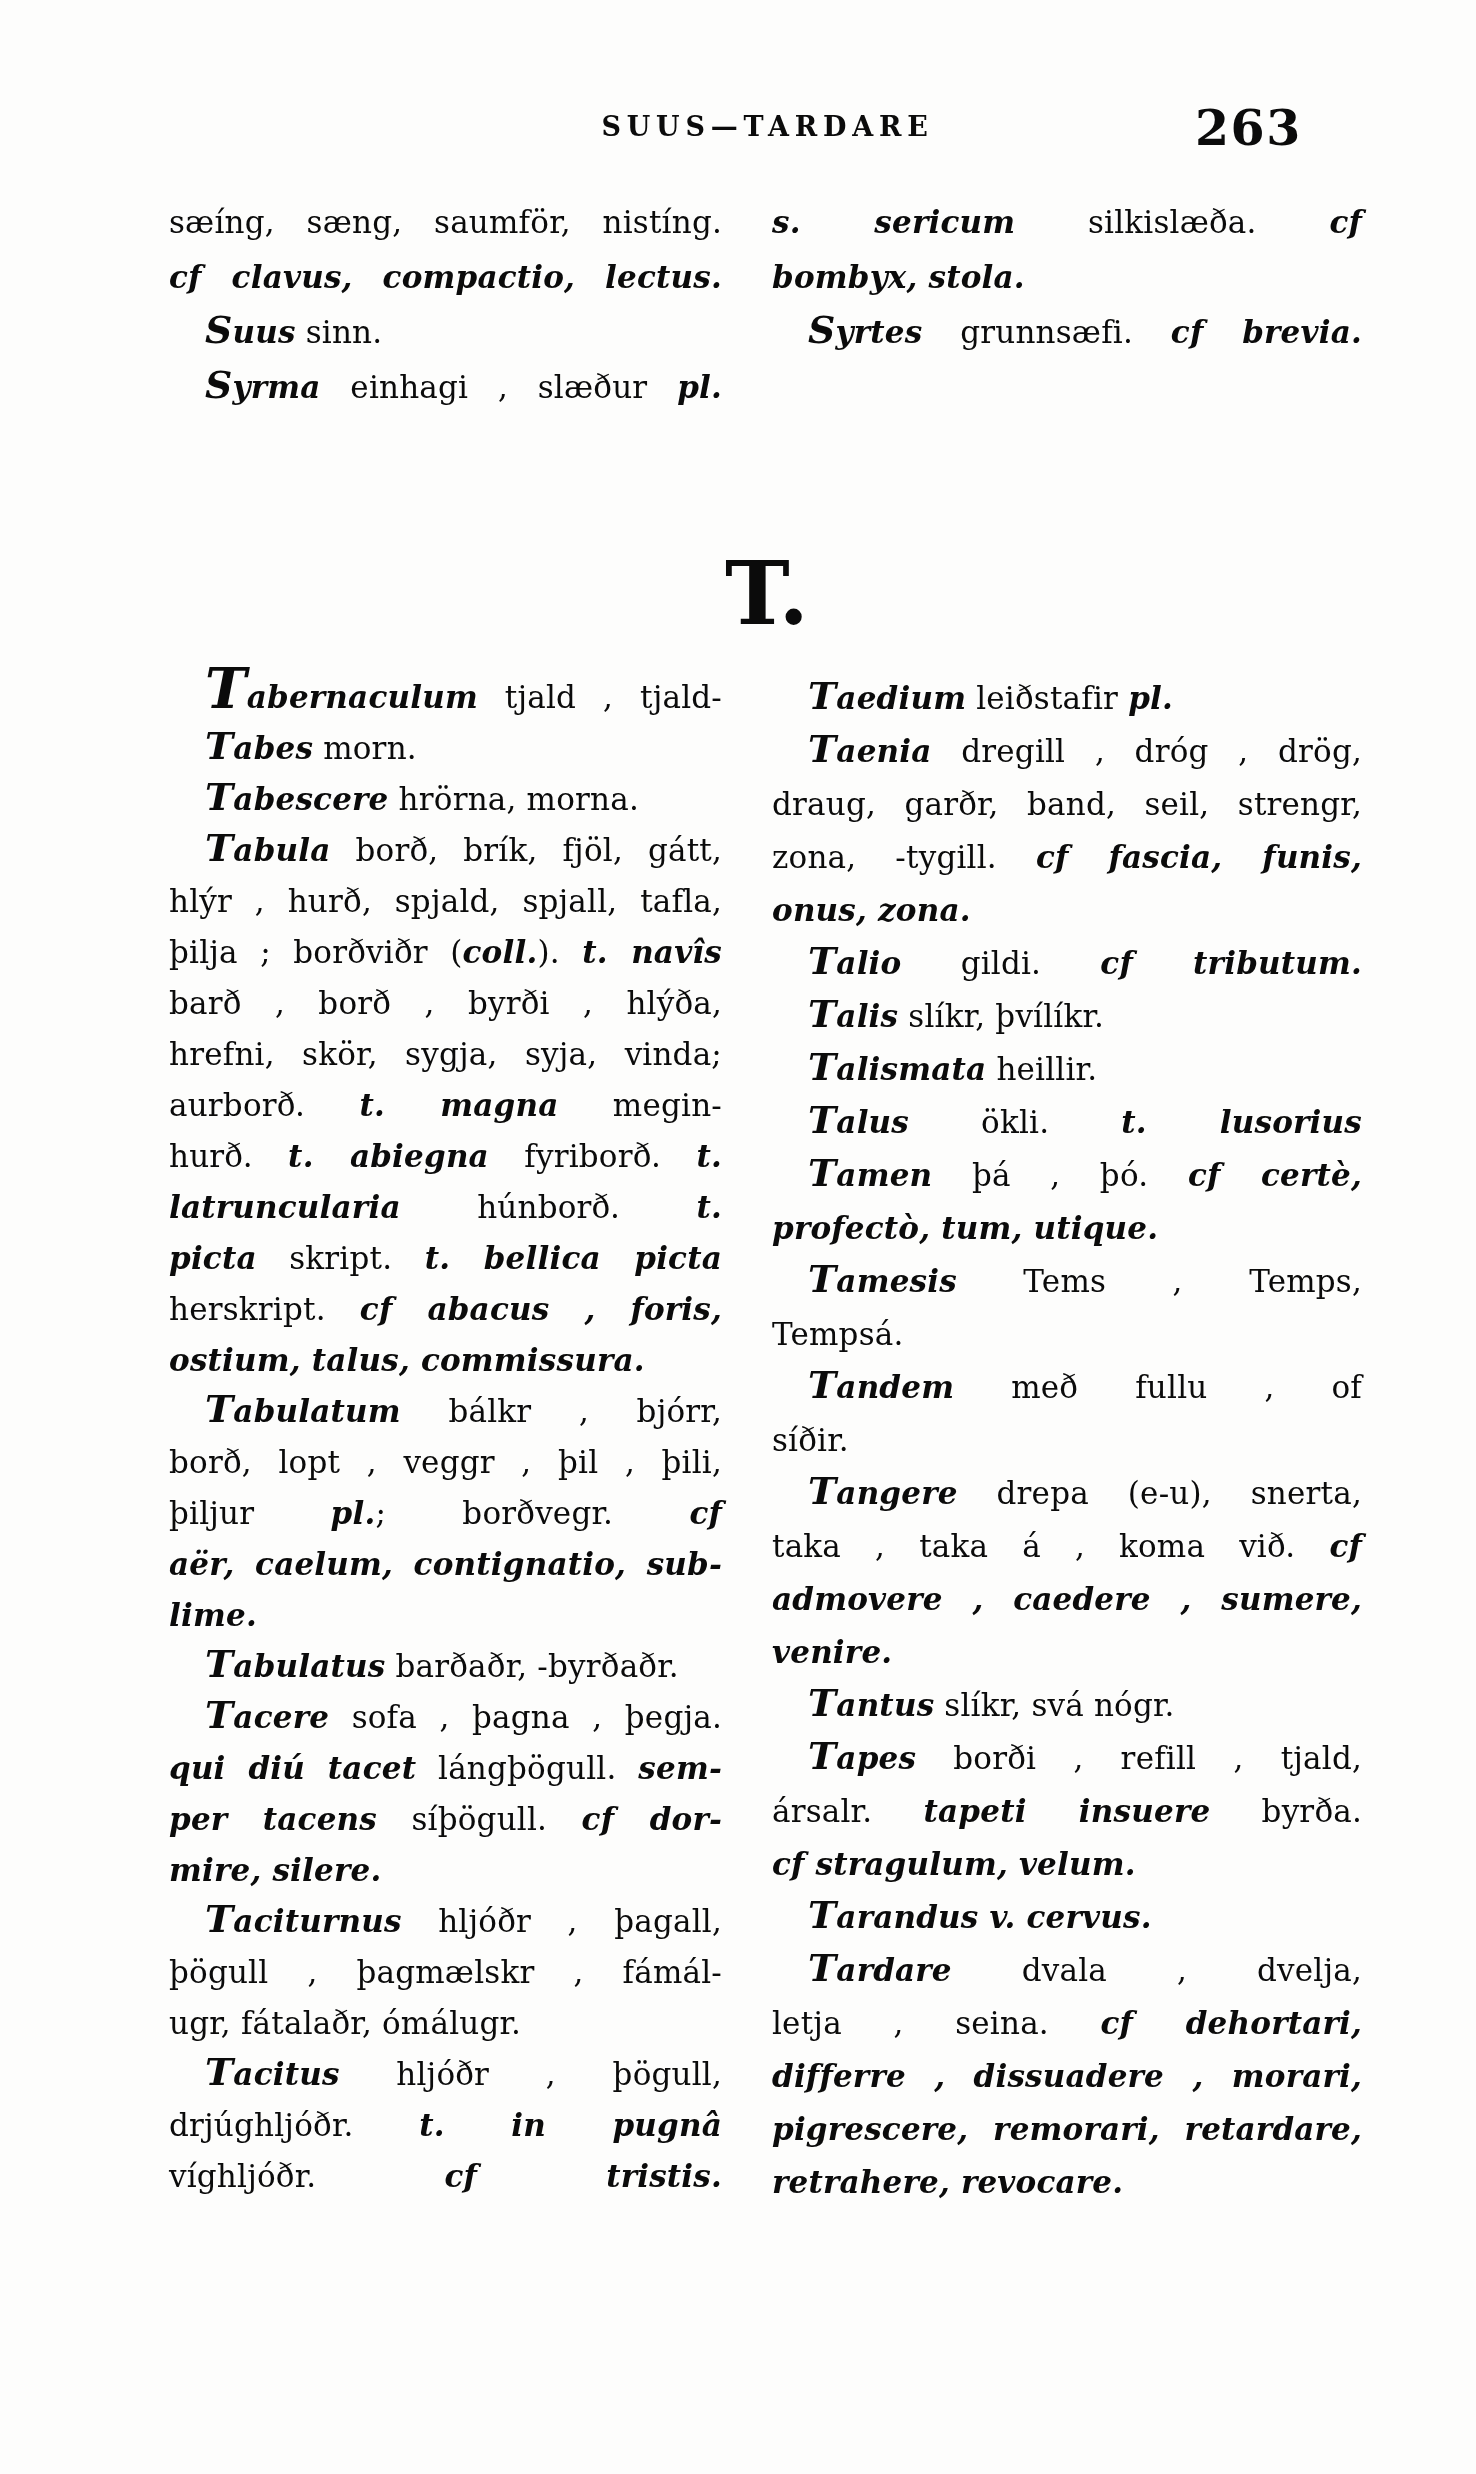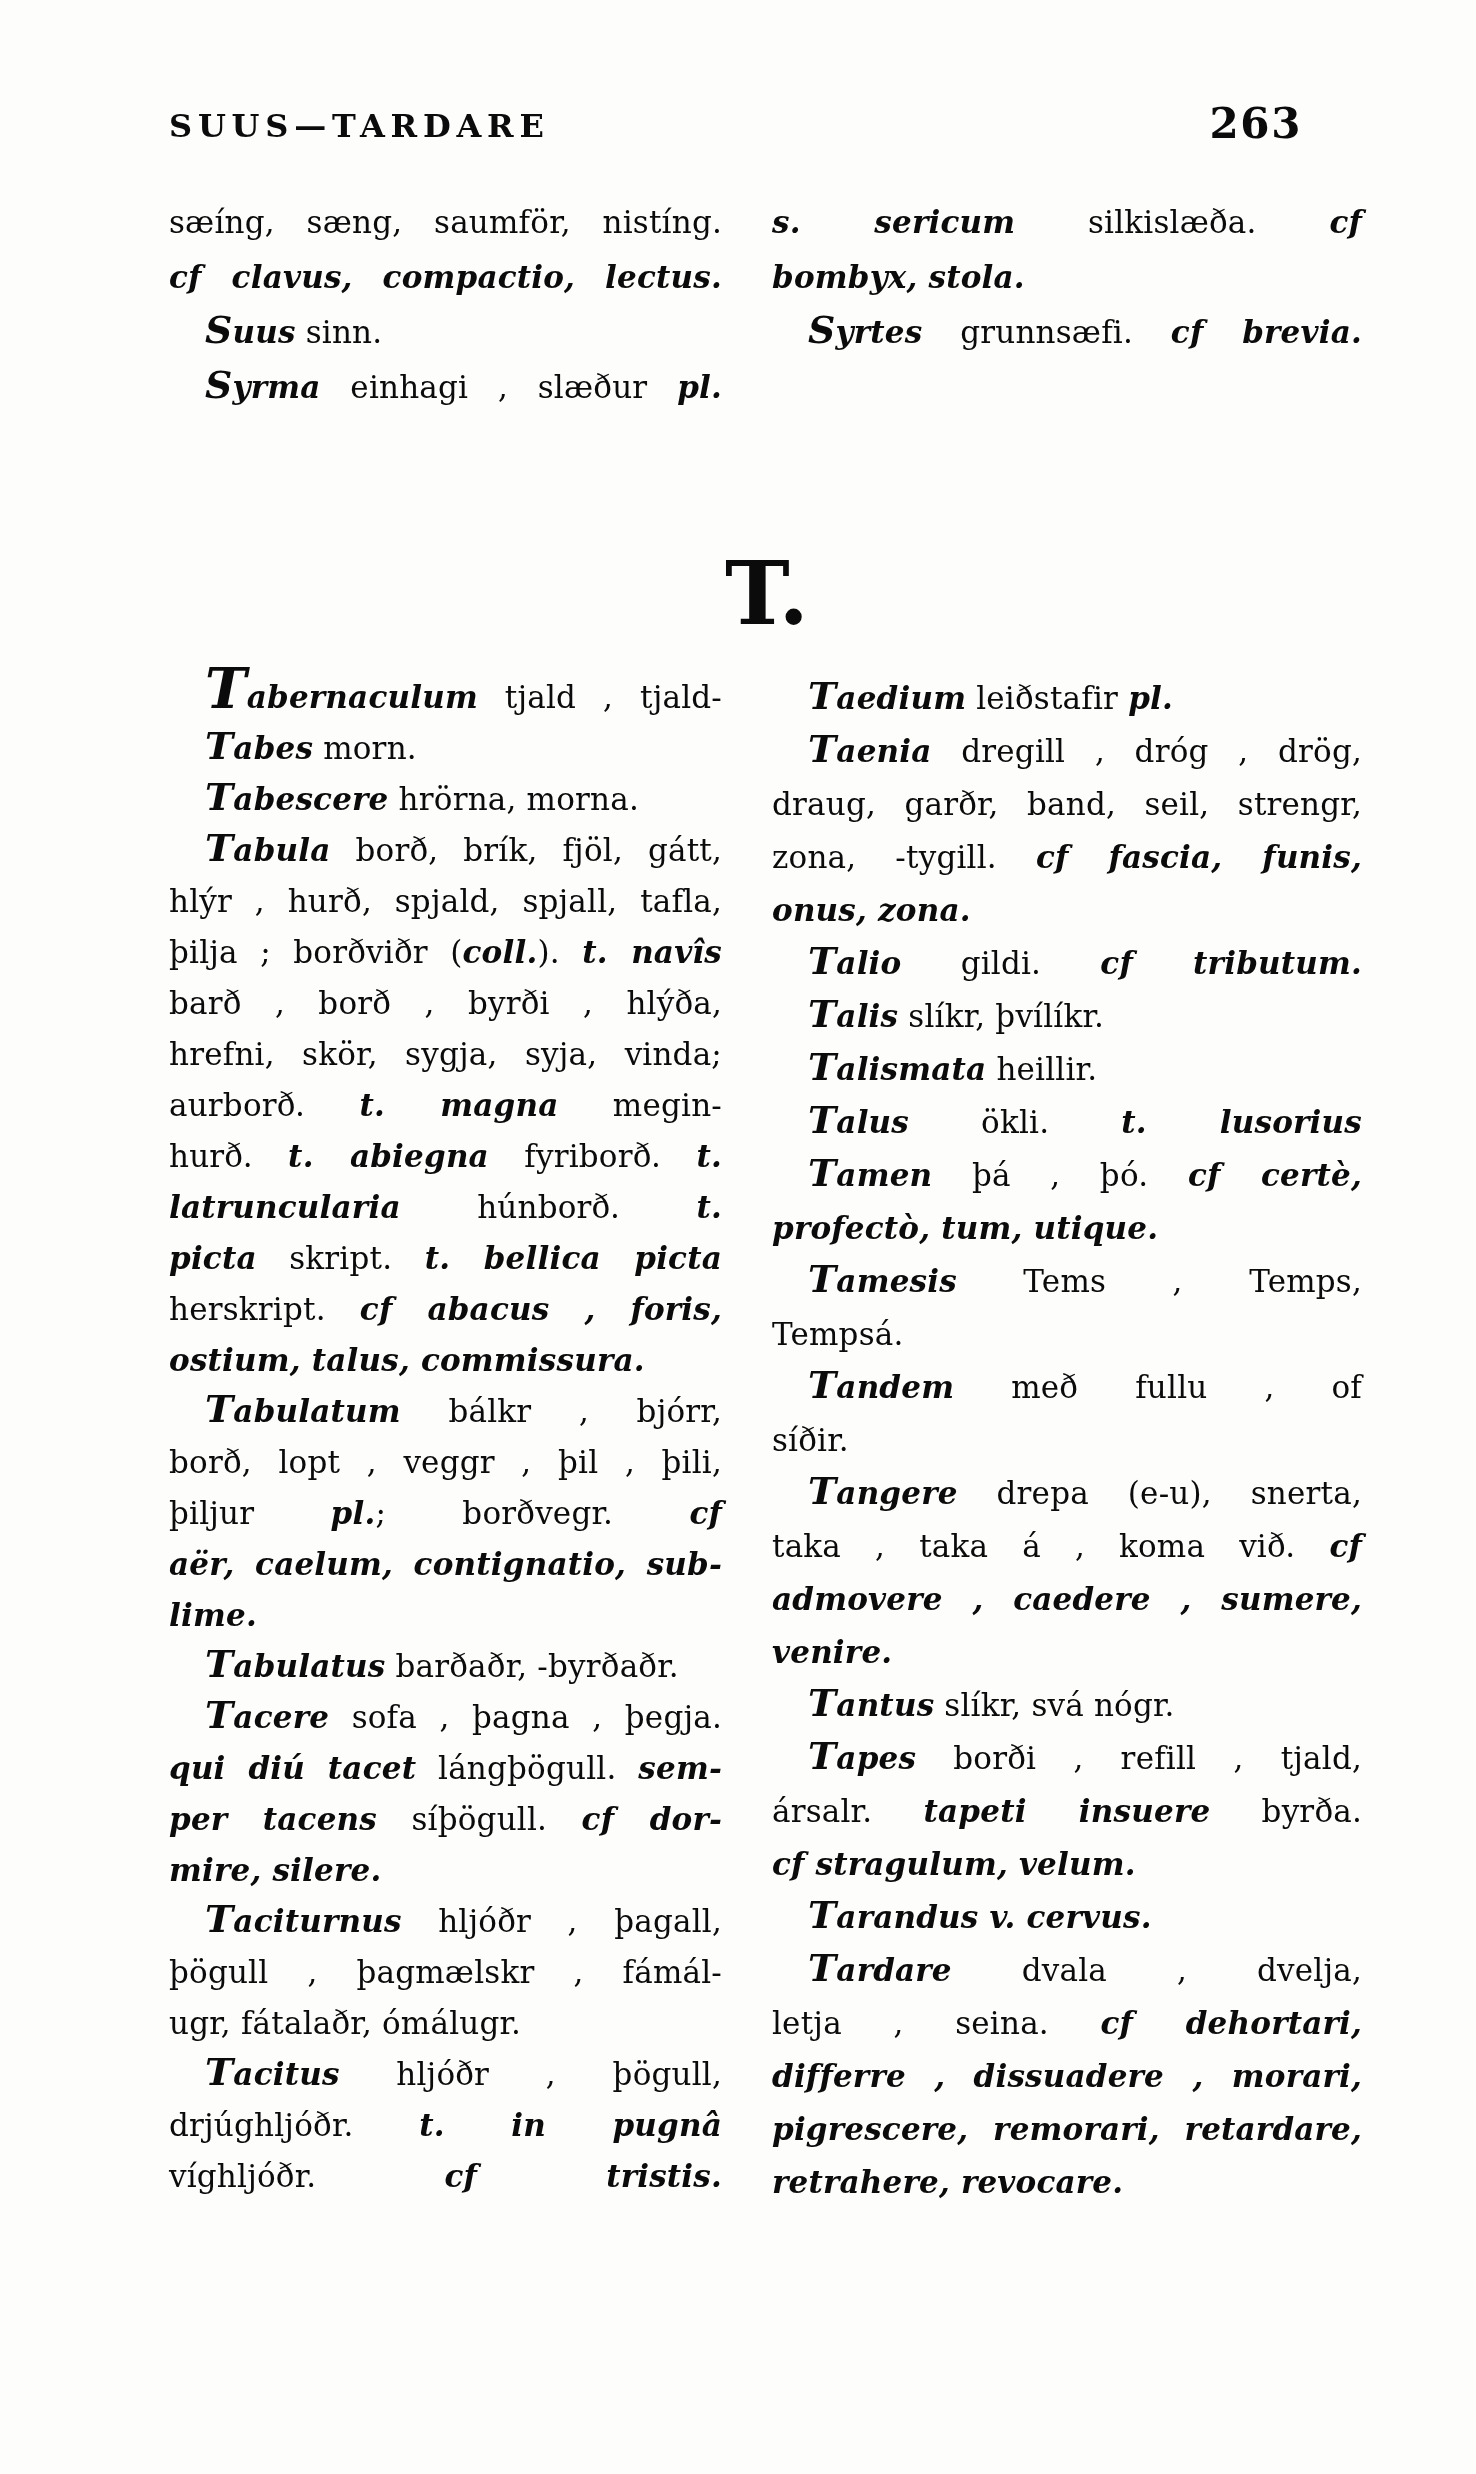--- a/index.html
+++ b/index.html
@@ -6,26 +6,26 @@
   body {
     width: 1477px; height: 2475px;
     background: #fdfdfc; color: #0b0b0b;
     font-family: "DejaVu Serif", serif;
     overflow: hidden;
   }
   .page { position: relative; width: 1477px; height: 2475px; }
 
   .header { position: relative; margin: 106px 111px 0 169px; height: 41px; }
   .running-title {
-    font-weight: bold;
-    font-size: 32px; letter-spacing: 5.8px; line-height: 41px;
+    text-align: center; font-weight: bold;
+    font-size: 27px; letter-spacing: 5.8px; line-height: 41px;
   }
   .page-number {
     position: absolute; top: -6.6px; right: 64px;
-    font-size: 42px; font-weight: bold; letter-spacing: 1.6px;
+    font-size: 49px; font-weight: bold; letter-spacing: 1.6px;
   }
 
   .cols { display: flex; margin-left: 169px; width: 1196px; gap: 50px; }
   .col-left  { width: 553px; }
   .col-right { width: 590px; }
 
   .top-section { margin-top: 48px; }
   .top-section .line { line-height: 55px; }
 
   .t-heading {

